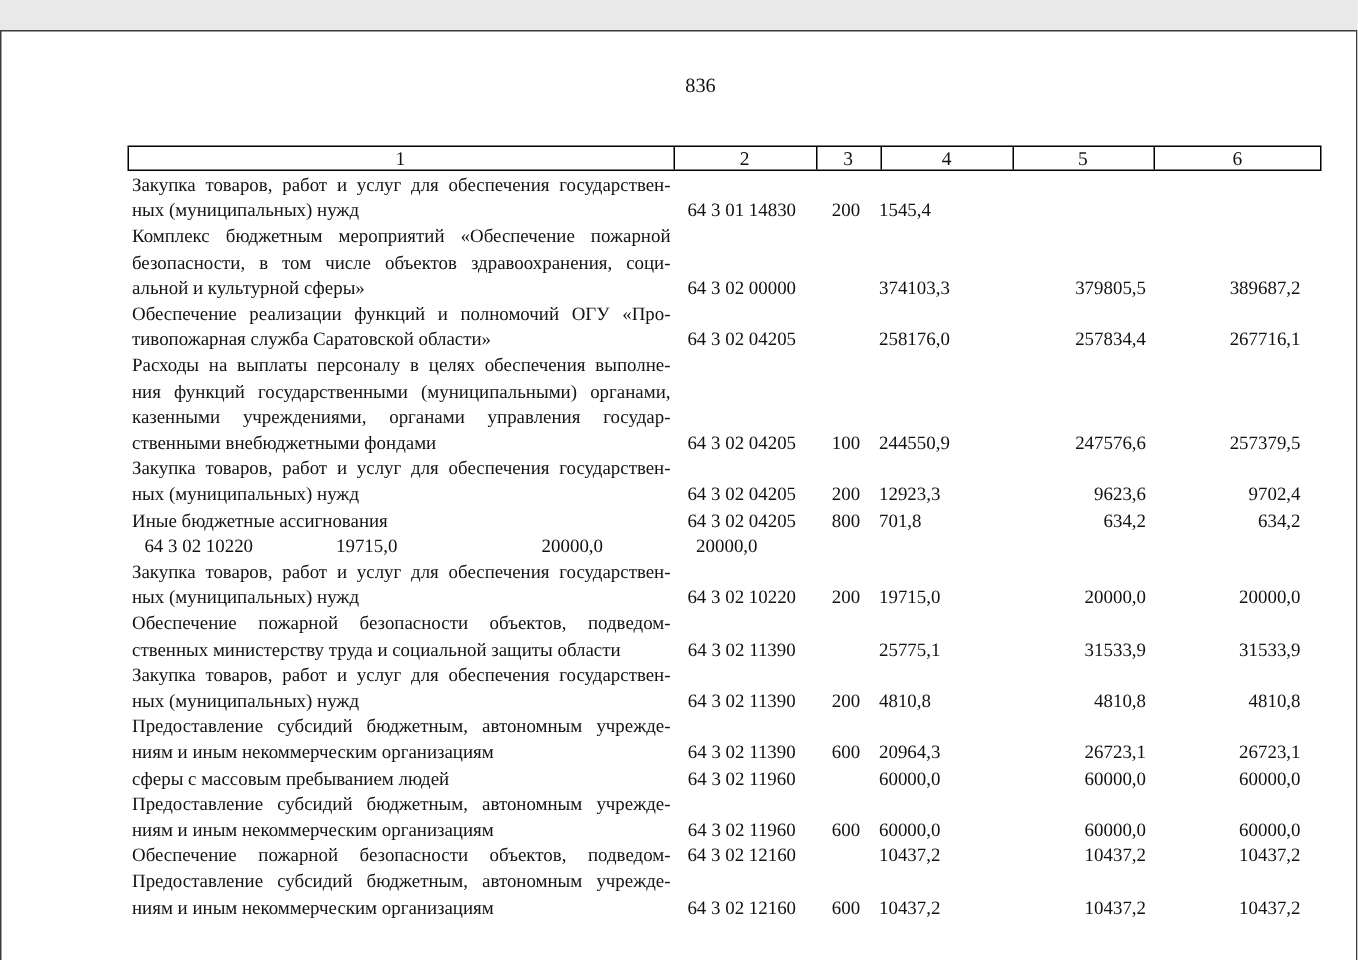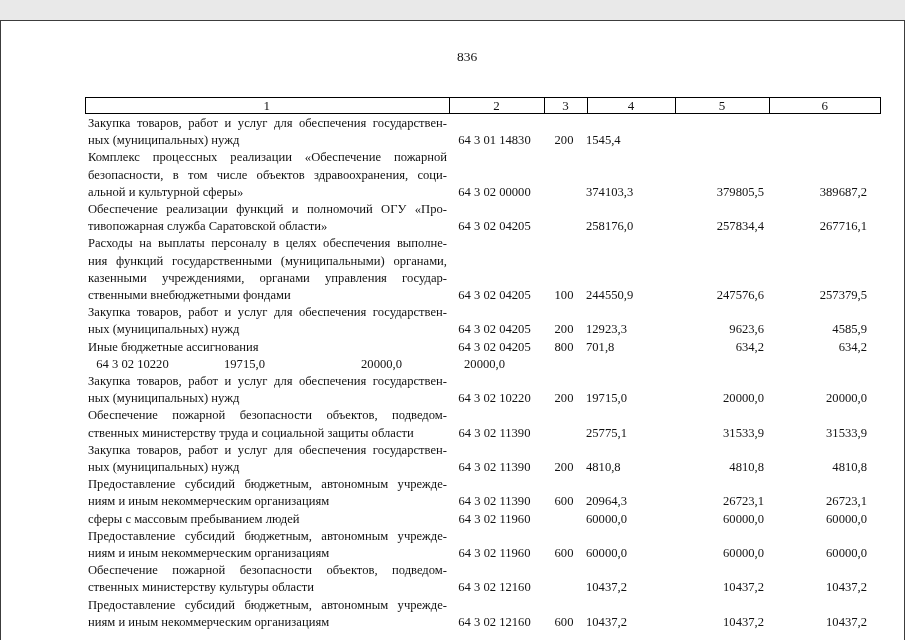--- a/index.html
+++ b/index.html
@@ -70,21 +70,21 @@
             <div class="line last">ных (муниципальных) нужд</div>
           </div>
           <div class="c2">64 3 01 14830</div>
           <div class="c3">200</div>
           <div class="c4">1545,4</div>
           <div class="c5"></div>
           <div class="c6"></div>
         </div>
         <div class="row">
           <div class="c1">
-            <div class="line">Комплекс процессных реализации «Обеспечение пожарной</div>
+            <div class="line">Комплекс бюджетным мероприятий «Обеспечение пожарной</div>
             <div class="line">безопасности, в том числе объектов здравоохранения, соци-</div>
             <div class="line last">альной и культурной сферы»</div>
           </div>
           <div class="c2">64 3 02 00000</div>
           <div class="c3"></div>
           <div class="c4">374103,3</div>
           <div class="c5">379805,5</div>
           <div class="c6">389687,2</div>
         </div>
         <div class="row">
@@ -113,21 +113,21 @@
         </div>
         <div class="row">
           <div class="c1">
             <div class="line">Закупка товаров, работ и услуг для обеспечения государствен-</div>
             <div class="line last">ных (муниципальных) нужд</div>
           </div>
           <div class="c2">64 3 02 04205</div>
           <div class="c3">200</div>
           <div class="c4">12923,3</div>
           <div class="c5">9623,6</div>
-          <div class="c6">4585,9</div>
+          <div class="c6">9702,4</div>
         </div>
         <div class="row">
           <div class="c1">
             <div class="line last">Иные бюджетные ассигнования</div>
           </div>
           <div class="c2">64 3 02 04205</div>
           <div class="c3">800</div>
           <div class="c4">701,8</div>
           <div class="c5">634,2</div>
           <div class="c6">634,2</div>
@@ -200,21 +200,20 @@
           </div>
           <div class="c2">64 3 02 11960</div>
           <div class="c3">600</div>
           <div class="c4">60000,0</div>
           <div class="c5">60000,0</div>
           <div class="c6">60000,0</div>
         </div>
         <div class="row">
           <div class="c1">
             <div class="line">Обеспечение пожарной безопасности объектов, подведом-</div>
-            <div class="line last">ственных министерству культуры области</div>
           </div>
           <div class="c2">64 3 02 12160</div>
           <div class="c3"></div>
           <div class="c4">10437,2</div>
           <div class="c5">10437,2</div>
           <div class="c6">10437,2</div>
         </div>
         <div class="row">
           <div class="c1">
             <div class="line">Предоставление субсидий бюджетным, автономным учрежде-</div>

